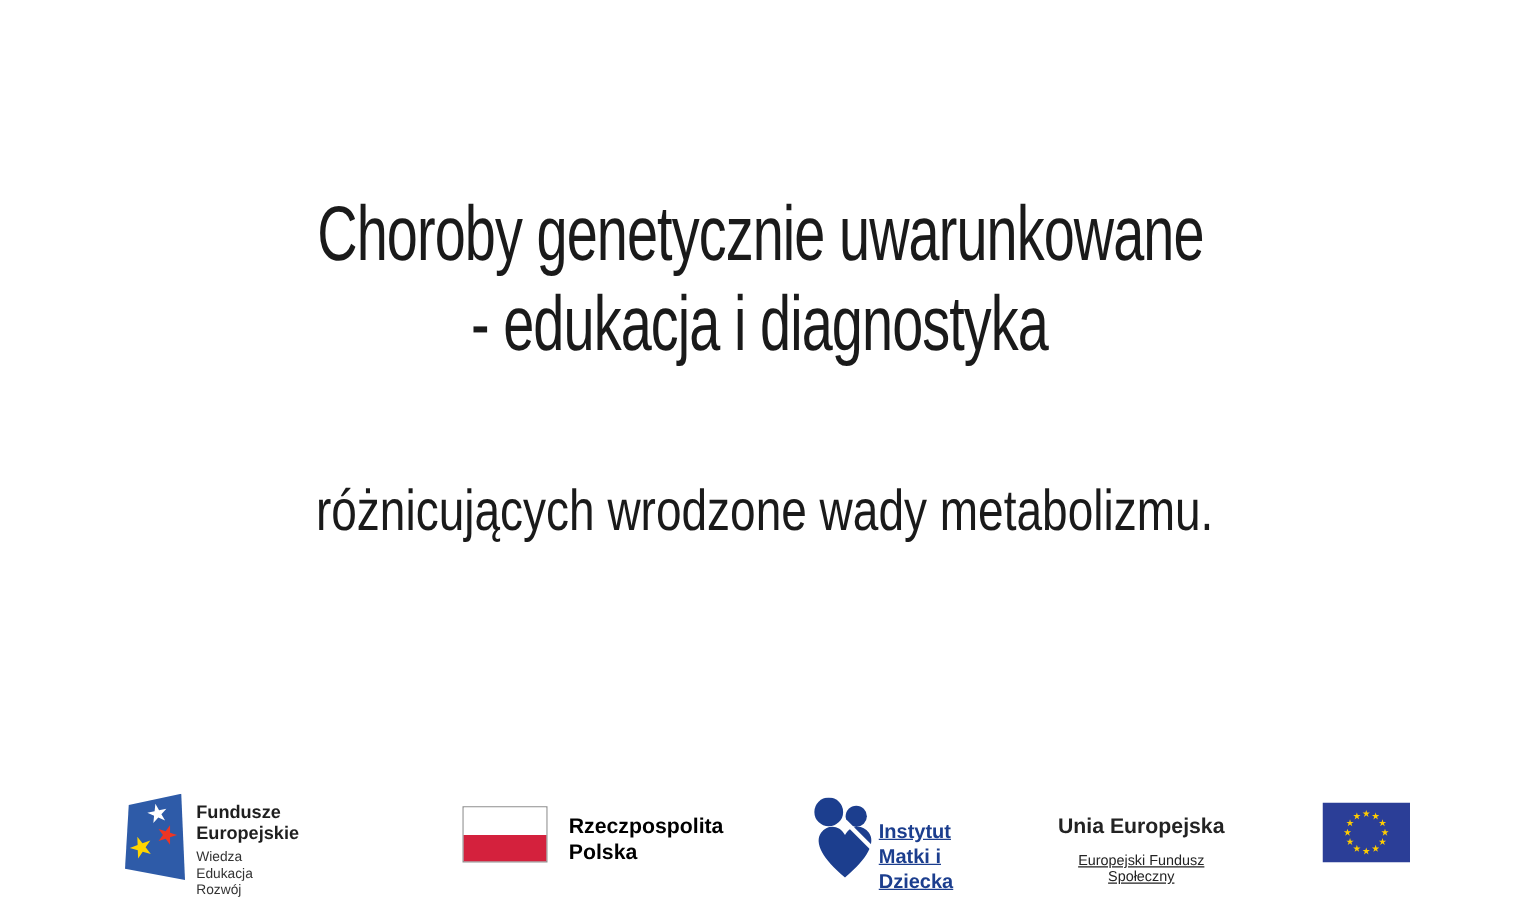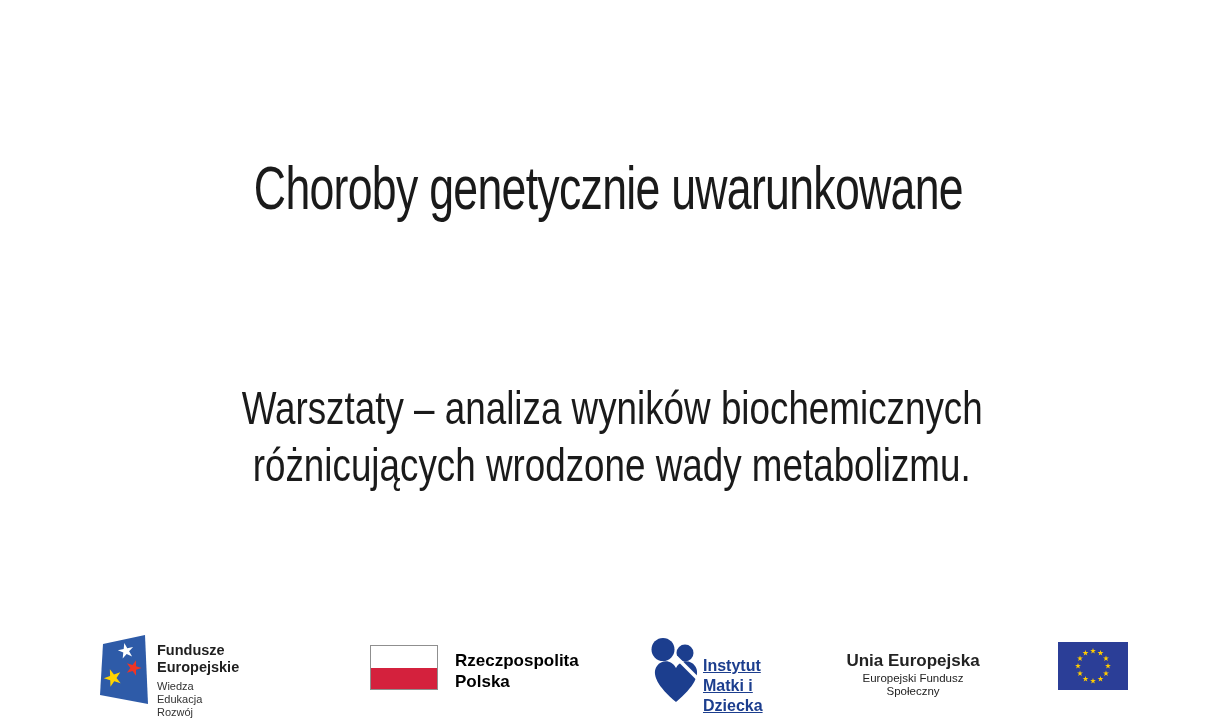--- a/index.html
+++ b/index.html
@@ -38,42 +38,42 @@
   .fe-title{font-size:14.5px;line-height:17px;font-weight:700;}
   .fe-sub{font-size:11px;line-height:13px;margin-top:4px;font-weight:400;color:#333333;}
   .pl-flag{position:absolute;left:370px;top:17px;width:66px;height:43px;border:1px solid #8f8f8f;}
   .pl-flag .white-half{height:50%;background:var(--flag_white);}
   .pl-flag .red-half{height:50%;background:var(--flag_red);}
   .pl-text{position:absolute;left:455px;top:22px;font-size:17px;line-height:21px;font-weight:700;color:#000000;}
   .imid-icon{position:absolute;left:648px;top:10px;}
   .imid-text{position:absolute;left:703px;top:28px;font-size:16px;line-height:20px;font-weight:700;color:var(--imid_blue);text-decoration:underline;}
   .eu-text{position:absolute;left:838px;top:23px;width:150px;text-align:center;color:#232323;}
   .eu-title{font-size:17px;line-height:19px;font-weight:700;}
-  .eu-sub{font-size:11.5px;line-height:13px;margin-top:2px;font-weight:400;}
+  .eu-sub{font-size:11.5px;line-height:13px;margin-top:13px;font-weight:400;text-decoration:underline;}
   .eu-flag{position:absolute;left:1058px;top:14px;}
   
   .fe-flag-bg{fill:var(--fe_blue);}
   .star-white{fill:var(--star_white);}
   .star-red{fill:var(--star_red);}
   .star-yellow{fill:var(--star_yellow);}
   .imid-shape{fill:var(--imid_blue);}
   .eu-flag-bg{fill:var(--eu_blue);}
   .eu-star{fill:var(--eu_star_yellow);}
 </style>
 </head>
 <body>
 
 <div id="slide">
 
   <div class="title-block">
     <div><span class="cond">Choroby genetycznie uwarunkowane</span></div>
+    <div><span class="cond">- edukacja i diagnostyka</span></div>
   </div>
 
   <div class="subtitle-block">
-    <div><span class="cond">Warsztaty – analiza wyników biochemicznych</span></div>
     <div><span class="cond">różnicujących wrodzone wady metabolizmu.</span></div>
   </div>
 
   <div class="footer">
 
     <div class="logo-group">
       <svg class="fe-flag" width="48" height="70" viewBox="0 0 48 70">
         <polygon class="fe-flag-bg" points="3,9 45,0 48,69 0,60"></polygon>
         <path class="star-white" transform="translate(26,16) rotate(-12) scale(8.2)" d="M0,-1 L0.2245,-0.309 L0.9511,-0.309 L0.3633,0.118 L0.5878,0.809 L0,0.382 L-0.5878,0.809 L-0.3633,0.118 L-0.9511,-0.309 L-0.2245,-0.309 Z"></path>
         <path class="star-red" transform="translate(33.5,33) rotate(18) scale(8.2)" d="M0,-1 L0.2245,-0.309 L0.9511,-0.309 L0.3633,0.118 L0.5878,0.809 L0,0.382 L-0.5878,0.809 L-0.3633,0.118 L-0.9511,-0.309 L-0.2245,-0.309 Z"></path>

